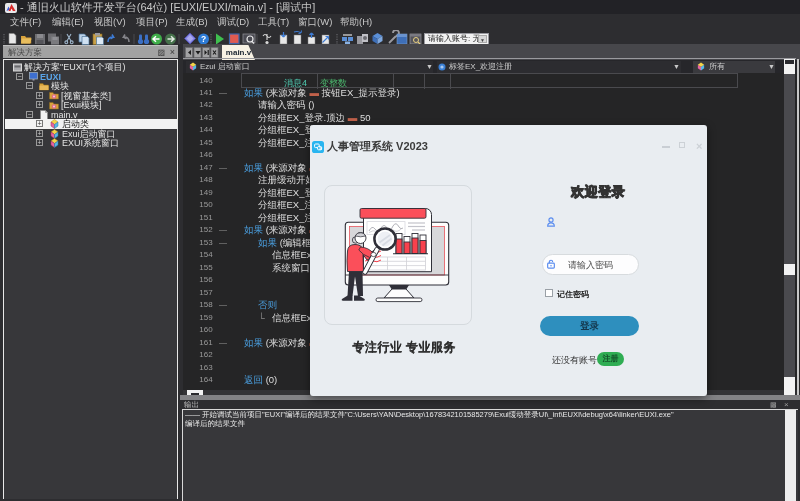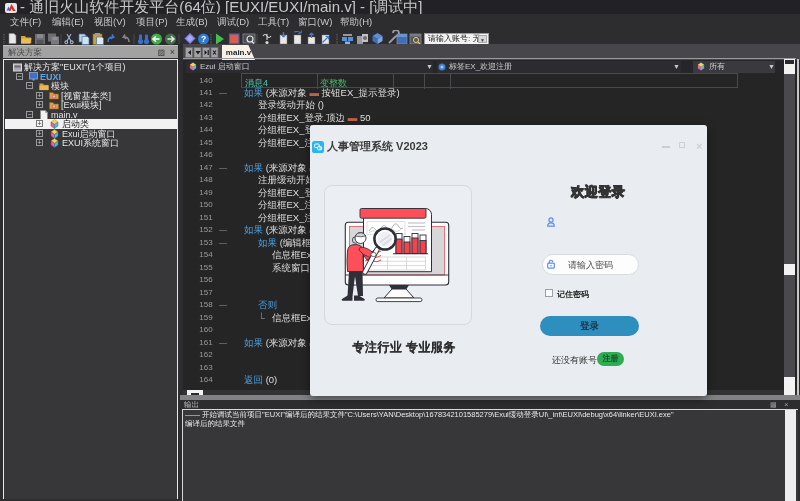--- a/index.html
+++ b/index.html
@@ -1,41 +1,41 @@
 <!DOCTYPE html>
 <html><head>
 <meta charset="utf-8">
 <style>
 *{margin:0;padding:0;box-sizing:border-box;}
 html,body{width:800px;height:501px;overflow:hidden;background:#2d2d30;font-family:"Liberation Sans",sans-serif;}
 #win{position:relative;width:800px;height:501px;background:#2d2d30;}
 .abs{position:absolute;}
 
-#titlebar{left:0;top:0;width:800px;height:14px;background:#222226;color:#c8c8c8;font-size:15px;line-height:14px;}
+#titlebar{left:0;top:0;width:800px;height:14px;background:#222226;color:#c8c8c8;font-size:11px;line-height:14px;}
 #menubar{left:0;top:14px;width:800px;height:16px;background:#2d2d30;color:#c9c9c9;font-size:9.5px;line-height:16px;}
 .menuitem{position:absolute;top:0;}
 #toolbar{left:0;top:30px;width:800px;height:17px;background:#2d2d30;}
 
 #solhdr{left:3px;top:45px;width:175px;height:13px;background:#a2a2a2;color:#4a4a4a;font-size:8.5px;line-height:13px;border-top:1px solid #c0c0c0;}
 #tabstrip{left:183px;top:44px;width:617px;height:16px;background:#47474b;}
 #maintab{position:absolute;left:39px;top:1px;width:33px;height:15px;background:#f8f2e4;color:#1a2430;font-size:8px;font-weight:bold;text-align:center;line-height:15px;clip-path:polygon(0 0,80% 0,100% 100%,0 100%);}
 
 #lpanel{left:0;top:58px;width:180px;height:443px;background:#2d2d30;}
 #lbox{position:absolute;left:3px;top:1px;width:175px;height:440px;background:#37373a;border:1px solid #e8e8e8;border-bottom:none;}
 .trow{position:absolute;left:1px;width:172px;height:10px;font-size:9px;line-height:10px;color:#e4e4e4;white-space:nowrap;}
 .pm{position:absolute;width:7px;height:7px;border:1px solid #9a9a9a;background:#37373a;color:#cccccc;font-size:7px;line-height:5px;text-align:center;top:1px;}
 
 #editor{left:183px;top:60px;width:617px;height:330px;background:#252526;}
 #edhdr{position:absolute;left:0;top:0;width:617px;height:13px;background:#26262a;color:#cccccc;font-size:8px;line-height:13px;}
 .codeline{position:absolute;left:0;width:600px;height:12.5px;line-height:12.5px;font-size:9.5px;color:#dedede;white-space:pre;}
 .lnum{position:absolute;left:12px;width:22px;text-align:center;color:#9a9a9a;font-size:8px;}
 .fold{position:absolute;left:36px;color:#9a9a9a;font-size:8px;}
 .kw{color:#4a9ede;}
 .op{color:#c0614a;}
-.teal{color:#4ec9b0;}
+.teal{color:#4ec9b0;margin-left:39px;}
 .green{color:#4cb96e;}
 
 #vsb{left:784px;top:59px;width:11px;height:331px;background:#4a4a4e;}
 #hsb{left:183px;top:390px;width:601px;height:7px;background:#333336;}
 
 #splitter{left:180px;top:395px;width:620px;height:5px;background:#828285;}
 #outhdr{left:180px;top:400px;width:620px;height:9px;background:#2d2d30;color:#bbbbbb;font-size:7.5px;line-height:9px;}
 #outbox{left:182px;top:409px;width:616px;height:92px;background:#37373a;border-top:1px solid #d8d8d8;border-left:1px solid #d8d8d8;color:#e8e8e8;font-size:7.5px;font-family:"Liberation Sans",sans-serif;}
 #outsb{left:785px;top:410px;width:11px;height:91px;background:#ededed;}
 
@@ -324,21 +324,21 @@
     <div style="position:absolute;left:58px;top:12.5px;width:497px;height:15.5px;border:1px solid #4a4a4e;background:#252526">
       <span style="position:absolute;left:75px;top:0;height:15.5px;border-left:1px solid #4a4a4e"></span>
       <span style="position:absolute;left:151px;top:0;height:15.5px;border-left:1px solid #4a4a4e"></span>
       <span style="position:absolute;left:182px;top:0;height:15.5px;border-left:1px solid #4a4a4e"></span>
       <span style="position:absolute;left:208px;top:0;height:15.5px;border-left:1px solid #4a4a4e"></span>
       <span class="teal" style="position:absolute;left:3px;top:3px;font-size:9px">消息4</span>
       <span class="green" style="position:absolute;left:78px;top:3px;font-size:9px">变整数</span>
     </div>
     <div class="codeline" style="top:15px"><span class="lnum">140</span></div>
     <div class="codeline" style="top:26.75px"><span class="lnum">141</span><span class="fold">—</span><span style="position:absolute;left:61px"><span class="kw">如果</span> (来源对象 <span class="op">▬</span> 按钮EX_提示登录)</span></div>
-    <div class="codeline" style="top:39.25px"><span class="lnum">142</span><span style="position:absolute;left:75px">登录缓动开始 ()</span></div>
+    <div class="codeline" style="top:39.25px"><span class="lnum">142</span><span style="position:absolute;left:75px">请输入密码 ()</span></div>
     <div class="codeline" style="top:51.75px"><span class="lnum">143</span><span style="position:absolute;left:75px">分组框EX_登录.顶边 <span class="op">▬</span> 50</span></div>
     <div class="codeline" style="top:64.25px"><span class="lnum">144</span><span style="position:absolute;left:75px">分组框EX_登录.透明度 <span class="op">▬</span> 255</span></div>
     <div class="codeline" style="top:76.75px"><span class="lnum">145</span><span style="position:absolute;left:75px">分组框EX_注册.顶边 <span class="op">▬</span> 500</span></div>
     <div class="codeline" style="top:89.25px"><span class="lnum">146</span></div>
     <div class="codeline" style="top:101.75px"><span class="lnum">147</span><span class="fold">—</span><span style="position:absolute;left:61px"><span class="kw">如果</span> (来源对象 <span class="op">▬</span> 按钮EX_提示注册)</span></div>
     <div class="codeline" style="top:114.25px"><span class="lnum">148</span><span style="position:absolute;left:75px">注册缓动开始 ()</span></div>
     <div class="codeline" style="top:126.75px"><span class="lnum">149</span><span style="position:absolute;left:75px">分组框EX_登录.顶边 <span class="op">▬</span> 500</span></div>
     <div class="codeline" style="top:139.25px"><span class="lnum">150</span><span style="position:absolute;left:75px">分组框EX_注册.顶边 <span class="op">▬</span> 50</span></div>
     <div class="codeline" style="top:151.75px"><span class="lnum">151</span><span style="position:absolute;left:75px">分组框EX_注册.透明度 <span class="op">▬</span> 255</span></div>
     <div class="codeline" style="top:164.25px"><span class="lnum">152</span><span class="fold">—</span><span style="position:absolute;left:61px"><span class="kw">如果</span> (来源对象 <span class="op">▬</span> 按钮EX_登录)</span></div>

